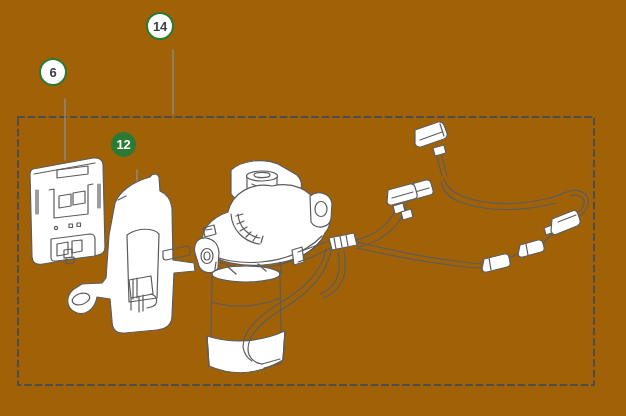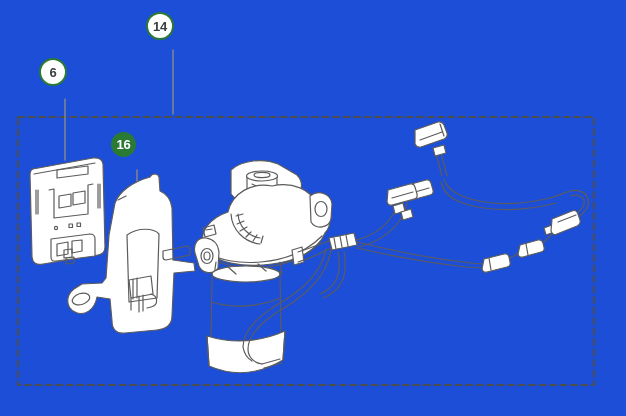--- a/index.html
+++ b/index.html
@@ -1,17 +1,17 @@
 <!DOCTYPE html>
 <html><head>
 <meta charset="utf-8">
 <style>
   html,body { margin:0; padding:0; background:#ffffff; }
   .stage {
-    position:relative; width:626px; height:416px; background:#1d4ed8;
+    position:relative; width:626px; height:416px; background:#a16207;
     font-family:"Liberation Sans", sans-serif; overflow:hidden;
   }
   .stage svg { position:absolute; left:0; top:0; }
   .callout {
     position:absolute; box-sizing:border-box; border-radius:50%;
     display:flex; align-items:center; justify-content:center;
     font:700 13px "Liberation Sans", sans-serif; letter-spacing:-0.3px;
     cursor:pointer; user-select:none;
   }
   .callout.outlined {
@@ -160,15 +160,15 @@
         <path d="M338,252 C340,262 340,272 336,280 C333,286 327,291 320,294"></path>
         <path d="M344,251 C346,262 346,274 341,283 C338,289 331,295 323,298"></path>
       </g>
     </g>
   </svg>
 
   <div id="callout-14" class="callout outlined">14</div>
 
   <div id="callout-15" class="callout outlined">6</div>
 
-  <div id="callout-16" class="callout filled">16</div>
+  <div id="callout-16" class="callout filled">12</div>
 
 </div>
 
 </body></html>

